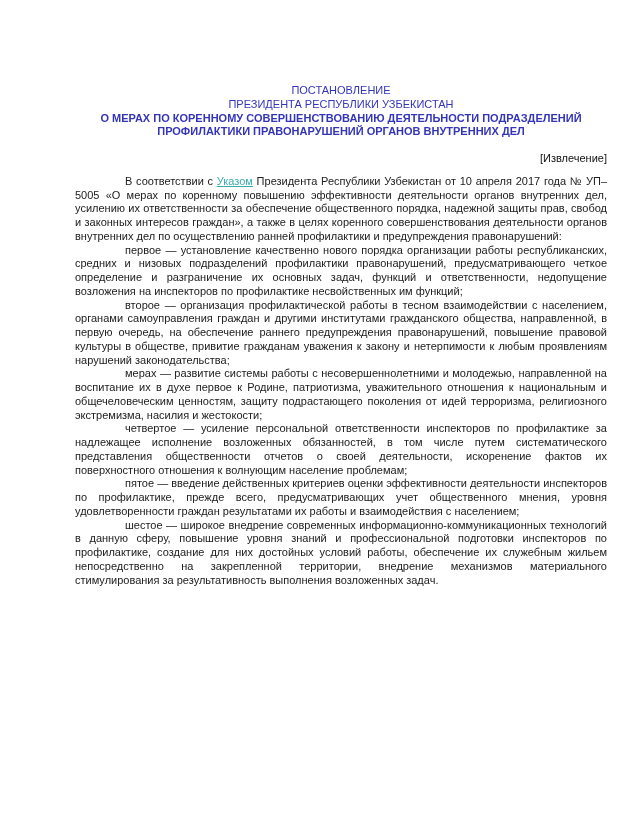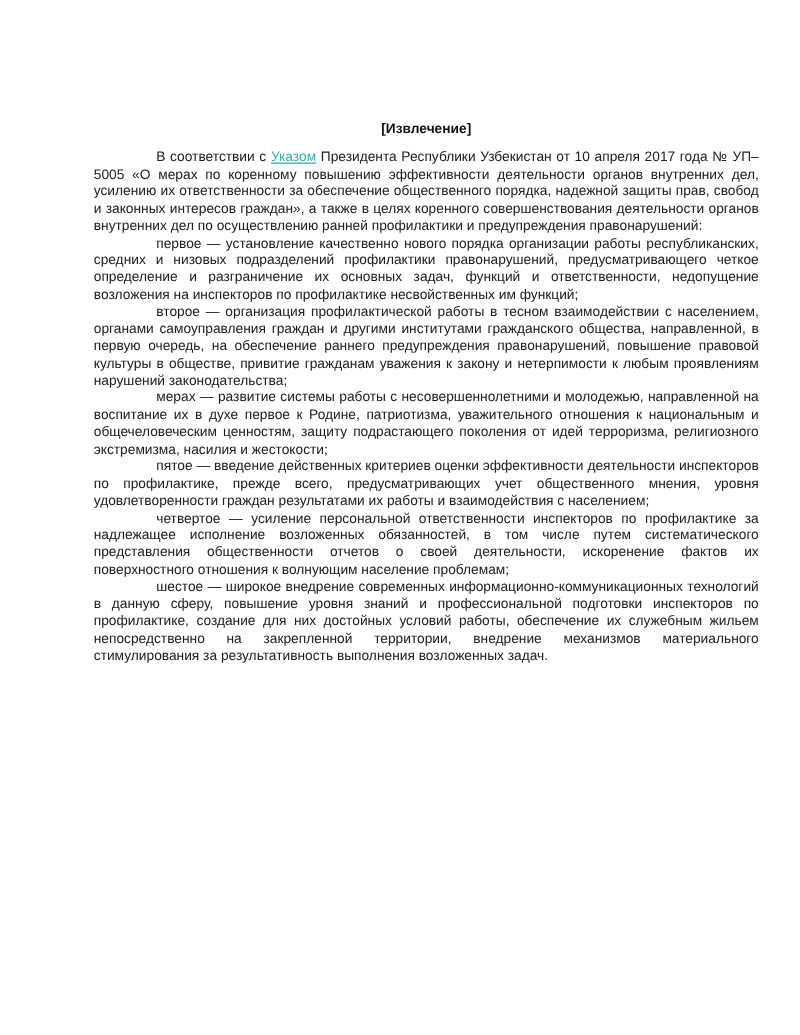--- a/index.html
+++ b/index.html
@@ -26,22 +26,22 @@
   }
   .heading-line {
     font-weight: normal;
   }
   .doc-title {
     font-weight: bold;
     color: var(--title-blue, #3434bb);
     text-align: center;
   }
   .extract {
-    text-align: center;
-    font-weight: bold;
+    text-align: right;
+    font-weight: normal;
     color: #111111;
     margin-top: 13px;
   }
   .body-text {
     margin-top: 9px;
     text-align: justify;
   }
   p.para {
     margin: 0;
     padding: 0;
@@ -53,23 +53,28 @@
   }
   strong.lead {
     font-weight: normal;
     color: #1a1a1a;
   }
 </style>
 </head>
 <body>
 
 <div class="content">
+  <div class="heading">
+    <div class="heading-line">ПОСТАНОВЛЕНИЕ</div>
+    <div class="heading-line">ПРЕЗИДЕНТА РЕСПУБЛИКИ УЗБЕКИСТАН</div>
+    <div class="doc-title">О МЕРАХ ПО КОРЕННОМУ СОВЕРШЕНСТВОВАНИЮ ДЕЯТЕЛЬНОСТИ ПОДРАЗДЕЛЕНИЙ ПРОФИЛАКТИКИ ПРАВОНАРУШЕНИЙ ОРГАНОВ ВНУТРЕННИХ ДЕЛ</div>
+  </div>
   <div class="extract">[Извлечение]</div>
   <div class="body-text" id="body-container">
       <p class="para"><span>В соответствии с </span><a class="doc-link" href="#">Указом</a><span> Президента Республики Узбекистан от 10 апреля 2017 года № УП–5005 «О мерах по коренному повышению эффективности деятельности органов внутренних дел, усилению их ответственности за обеспечение общественного порядка, надежной защиты прав, свобод и законных интересов граждан», а также в целях коренного совершенствования деятельности органов внутренних дел по осуществлению ранней профилактики и предупреждения правонарушений:</span></p>
       <p class="para"><strong class="lead">первое</strong><span> — установление качественно нового порядка организации работы республиканских, средних и низовых подразделений профилактики правонарушений, предусматривающего четкое определение и разграничение их основных задач, функций и ответственности, недопущение возложения на инспекторов по профилактике несвойственных им функций;</span></p>
       <p class="para"><strong class="lead">второе</strong><span> — организация профилактической работы в тесном взаимодействии с населением, органами самоуправления граждан и другими институтами гражданского общества, направленной, в первую очередь, на обеспечение раннего предупреждения правонарушений, повышение правовой культуры в обществе, привитие гражданам уважения к закону и нетерпимости к любым проявлениям нарушений законодательства;</span></p>
       <p class="para"><strong class="lead">мерах</strong><span> — развитие системы работы с несовершеннолетними и молодежью, направленной на воспитание их в духе первое к Родине, патриотизма, уважительного отношения к национальным и общечеловеческим ценностям, защиту подрастающего поколения от идей терроризма, религиозного экстремизма, насилия и жестокости;</span></p>
+      <p class="para"><strong class="lead">четвертое</strong><span> — усиление персональной ответственности инспекторов по профилактике за надлежащее исполнение возложенных обязанностей, в том числе путем систематического представления общественности отчетов о своей деятельности, искоренение фактов их поверхностного отношения к волнующим население проблемам;</span></p>
       <p class="para"><strong class="lead">пятое</strong><span> — введение действенных критериев оценки эффективности деятельности инспекторов по профилактике, прежде всего, предусматривающих учет общественного мнения, уровня удовлетворенности граждан результатами их работы и взаимодействия с населением;</span></p>
-      <p class="para"><strong class="lead">четвертое</strong><span> — усиление персональной ответственности инспекторов по профилактике за надлежащее исполнение возложенных обязанностей, в том числе путем систематического представления общественности отчетов о своей деятельности, искоренение фактов их поверхностного отношения к волнующим население проблемам;</span></p>
       <p class="para"><strong class="lead">шестое</strong><span> — широкое внедрение современных информационно-коммуникационных технологий в данную сферу, повышение уровня знаний и профессиональной подготовки инспекторов по профилактике, создание для них достойных условий работы, обеспечение их служебным жильем непосредственно на закрепленной территории, внедрение механизмов материального стимулирования за результативность выполнения возложенных задач.</span></p>
     </div>
 </div>
 
 </body></html>

